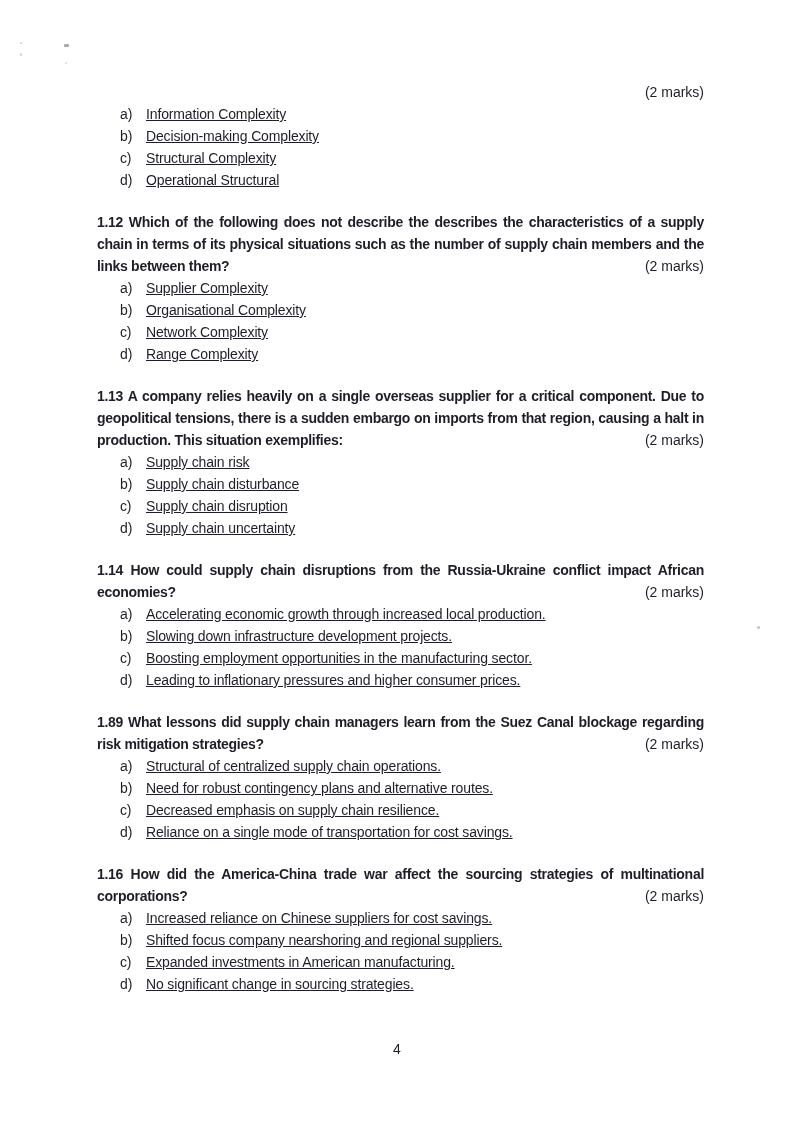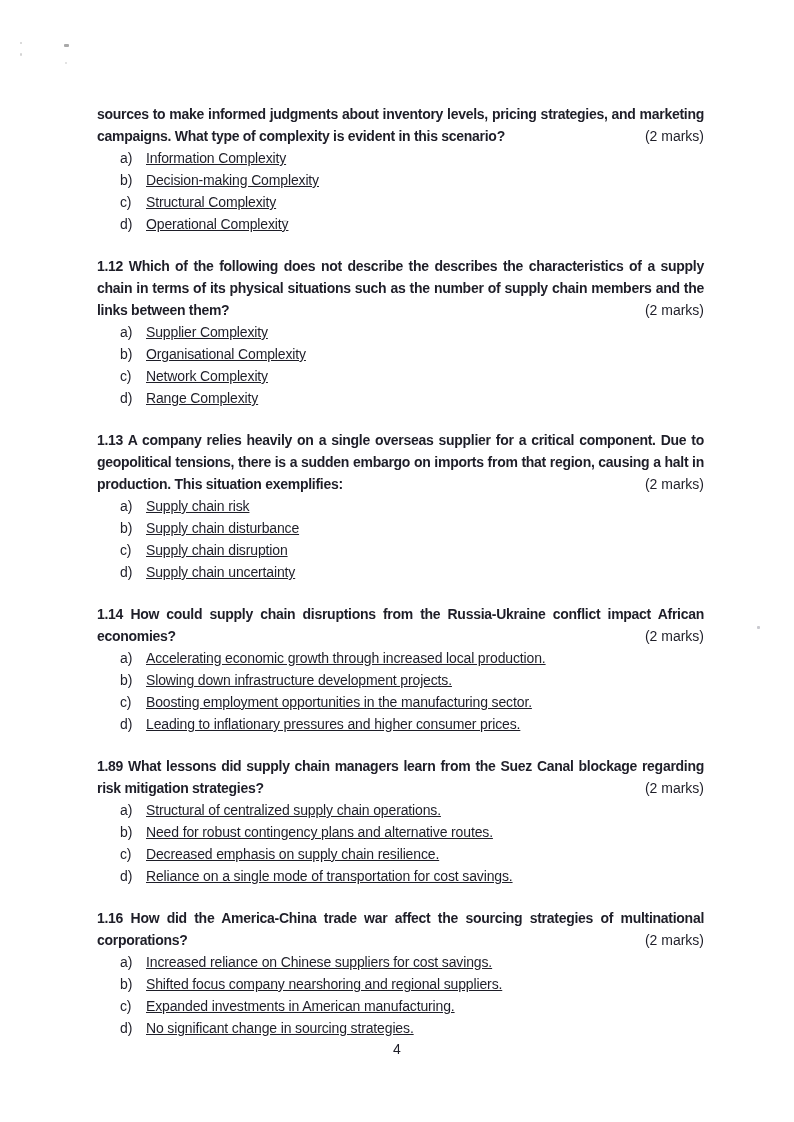--- a/index.html
+++ b/index.html
@@ -89,39 +89,38 @@
   <span class="speck s3"></span>
   <span class="speck s4"></span>
   <span class="speck s5"></span>
   <span class="speck s6"></span>
 
   <div class="content">
 
     <section class="question">
       <p class="stem">
         
-        <span class="stem-text">sources to make informed judgments about inventory levels, pricing strategies, and marketing campaigns. What type of complexity is evident in this scenario?</span>
         <span class="marks">(2 marks)</span>
       </p>
       <div class="options">
         <div class="option">
           <span class="opt-letter">a)</span>
           <span class="opt-text">Information Complexity</span>
         </div>
         <div class="option">
           <span class="opt-letter">b)</span>
           <span class="opt-text">Decision-making Complexity</span>
         </div>
         <div class="option">
           <span class="opt-letter">c)</span>
           <span class="opt-text">Structural Complexity</span>
         </div>
         <div class="option">
           <span class="opt-letter">d)</span>
-          <span class="opt-text">Operational Complexity</span>
+          <span class="opt-text">Operational Structural</span>
         </div>
       </div>
     </section>
 
     <section class="question">
       <p class="stem">
         <span class="qnum">1.12</span>
         <span class="stem-text">Which of the following does not describe the describes the characteristics of a supply chain in terms of its physical situations such as the number of supply chain members and the links between them?</span>
         <span class="marks">(2 marks)</span>
       </p>

